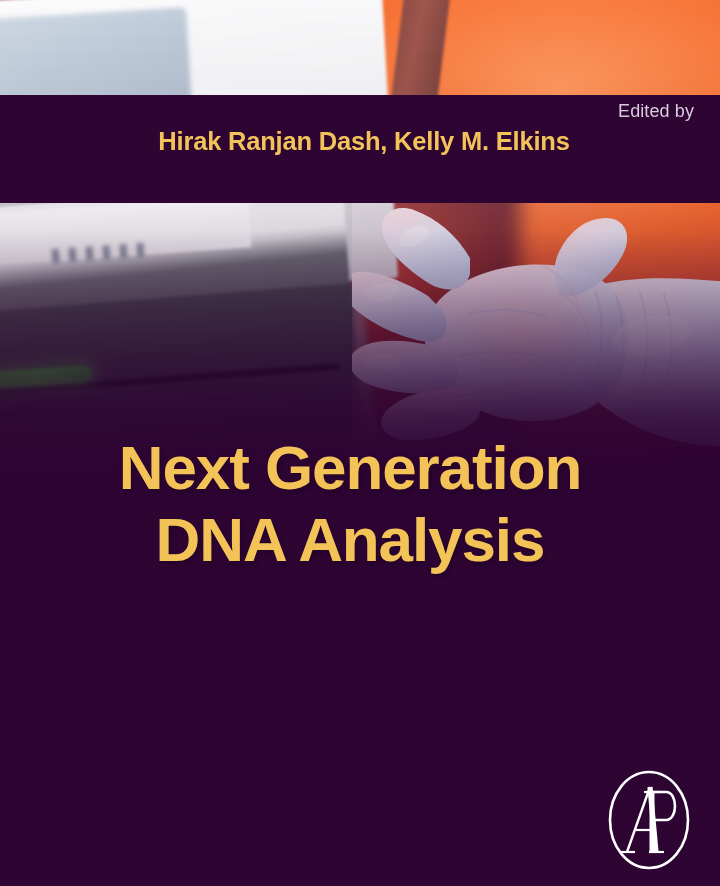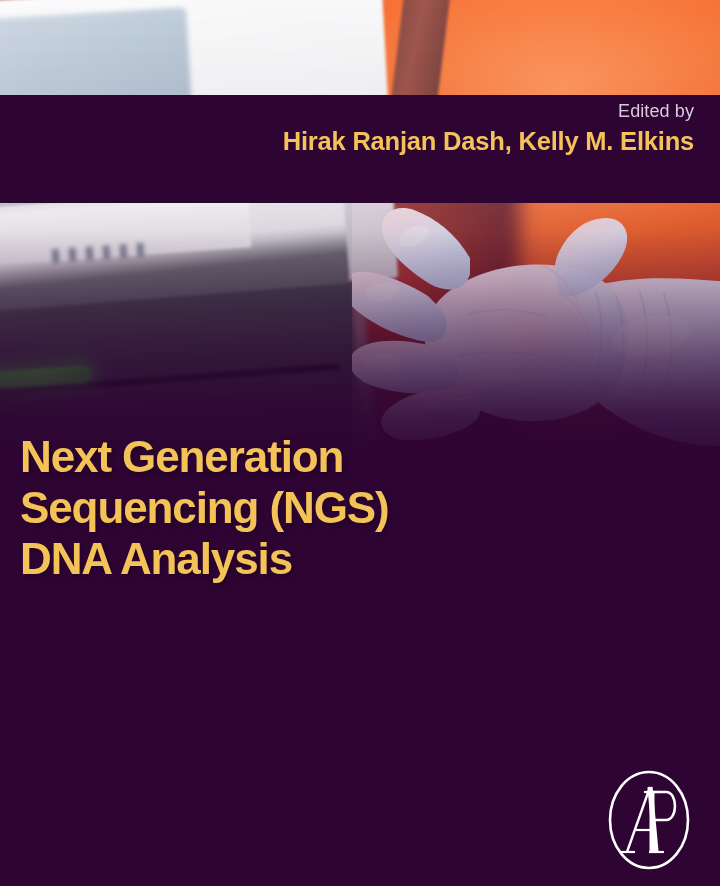--- a/index.html
+++ b/index.html
@@ -263,33 +263,33 @@
   }
   .editors {
     position: absolute;
     right: 26px;
     top: 30px;
     font-size: 25.5px;
     font-weight: 700;
     color: #f3c35a;
     line-height: 1.33;
     letter-spacing: -0.2px;
-    text-align: right;
+    text-align: center;
     width: 660px;
   }
 
   
   .title {
     position: absolute;
     right: 40px;
     top: 432px;
     width: 660px;
     z-index: 7;
-    text-align: left;
-    font-size: 44px;
+    text-align: center;
+    font-size: 62px;
     font-weight: 700;
     line-height: 1.155;
     letter-spacing: -1.1px;
     color: #f3c357;
     text-shadow: 2px 3px 5px rgba(30,0,35,0.55);
   }
   .title .tline { display: block; white-space: nowrap; }
 
   
   .logo {
@@ -404,21 +404,20 @@
 
   <div class="editor-band">
     <div class="edited-by">Edited by</div>
     <div class="editors">
       <div>Hirak Ranjan Dash, Kelly M. Elkins</div>
     </div>
   </div>
 
   <div class="title">
     <span class="tline">Next Generation</span>
-    <span class="tline">Sequencing (NGS)</span>
     <span class="tline">DNA Analysis</span>
   </div>
 
   <div class="logo">
     <svg width="86" height="104" viewBox="0 0 86 104" xmlns="http://www.w3.org/2000/svg">
       <ellipse cx="43" cy="52" rx="39" ry="48" fill="none" stroke="#ffffff" stroke-width="2.6"></ellipse>
 
       <path d="M44,19 L21,84" fill="none" stroke="#ffffff" stroke-width="2.4"></path>
       <path d="M44,19 L50,84" fill="none" stroke="#ffffff" stroke-width="5.2"></path>
       <path d="M30,62 L47,62" fill="none" stroke="#ffffff" stroke-width="2.2"></path>

